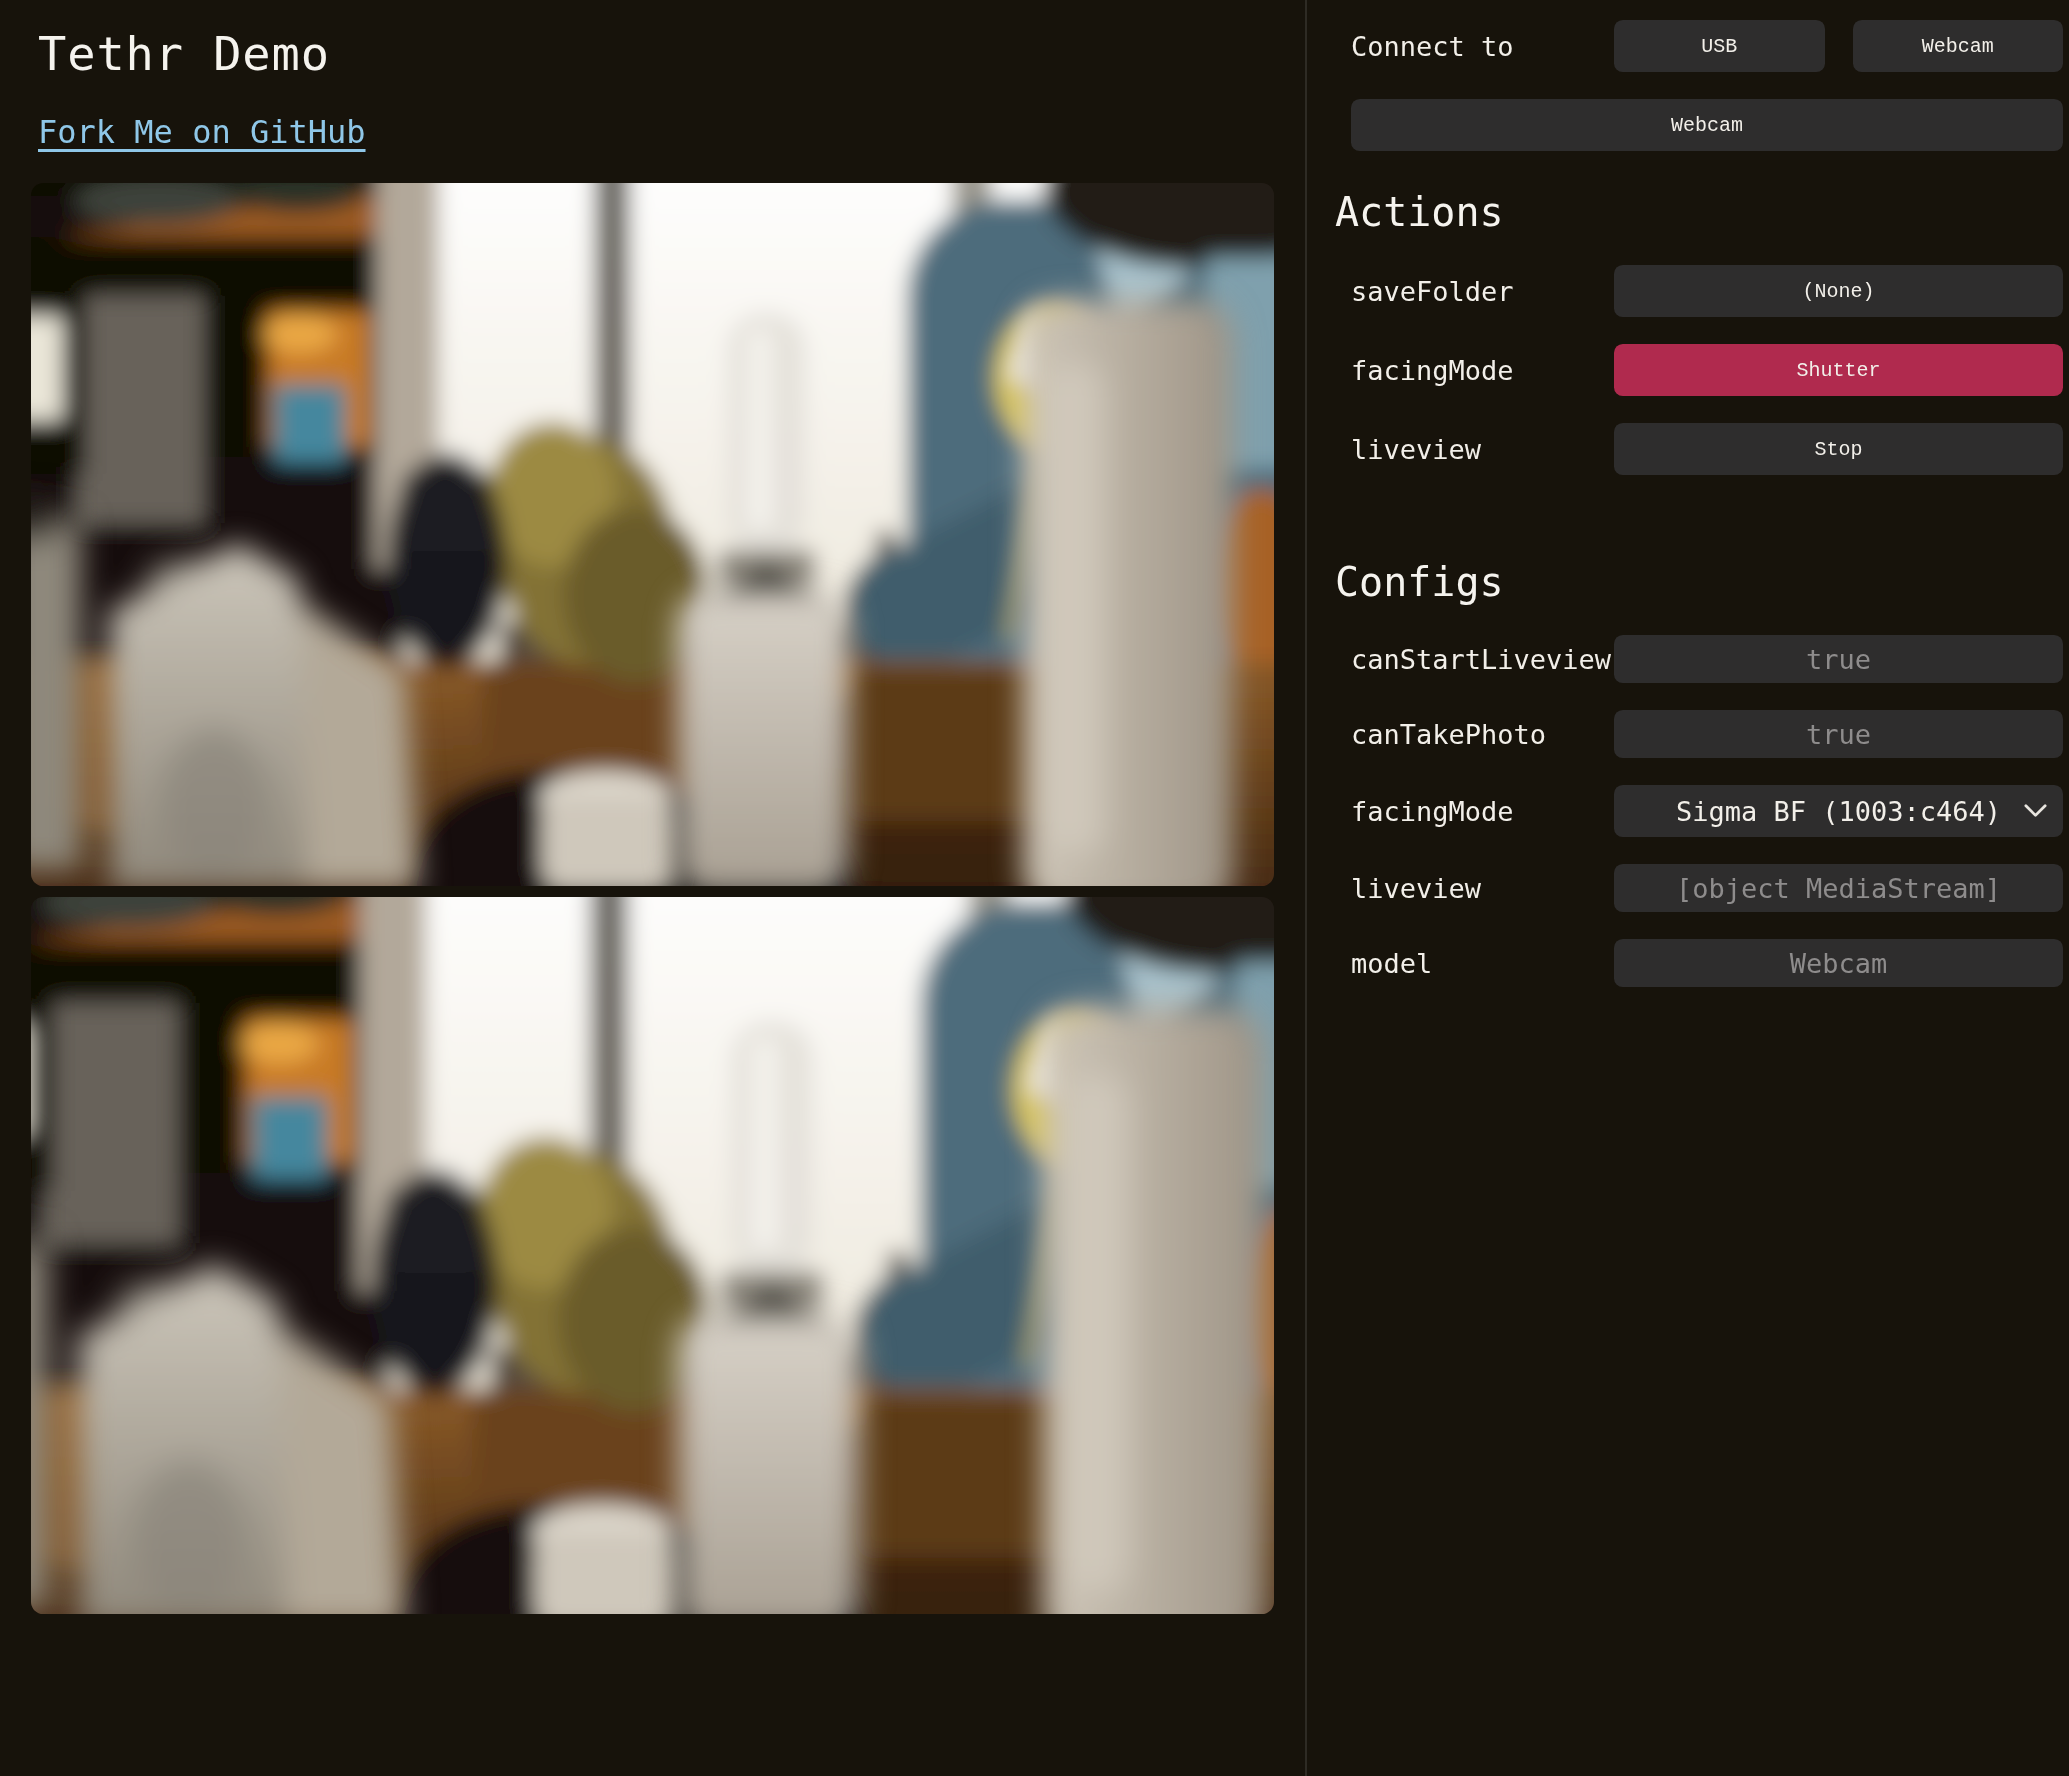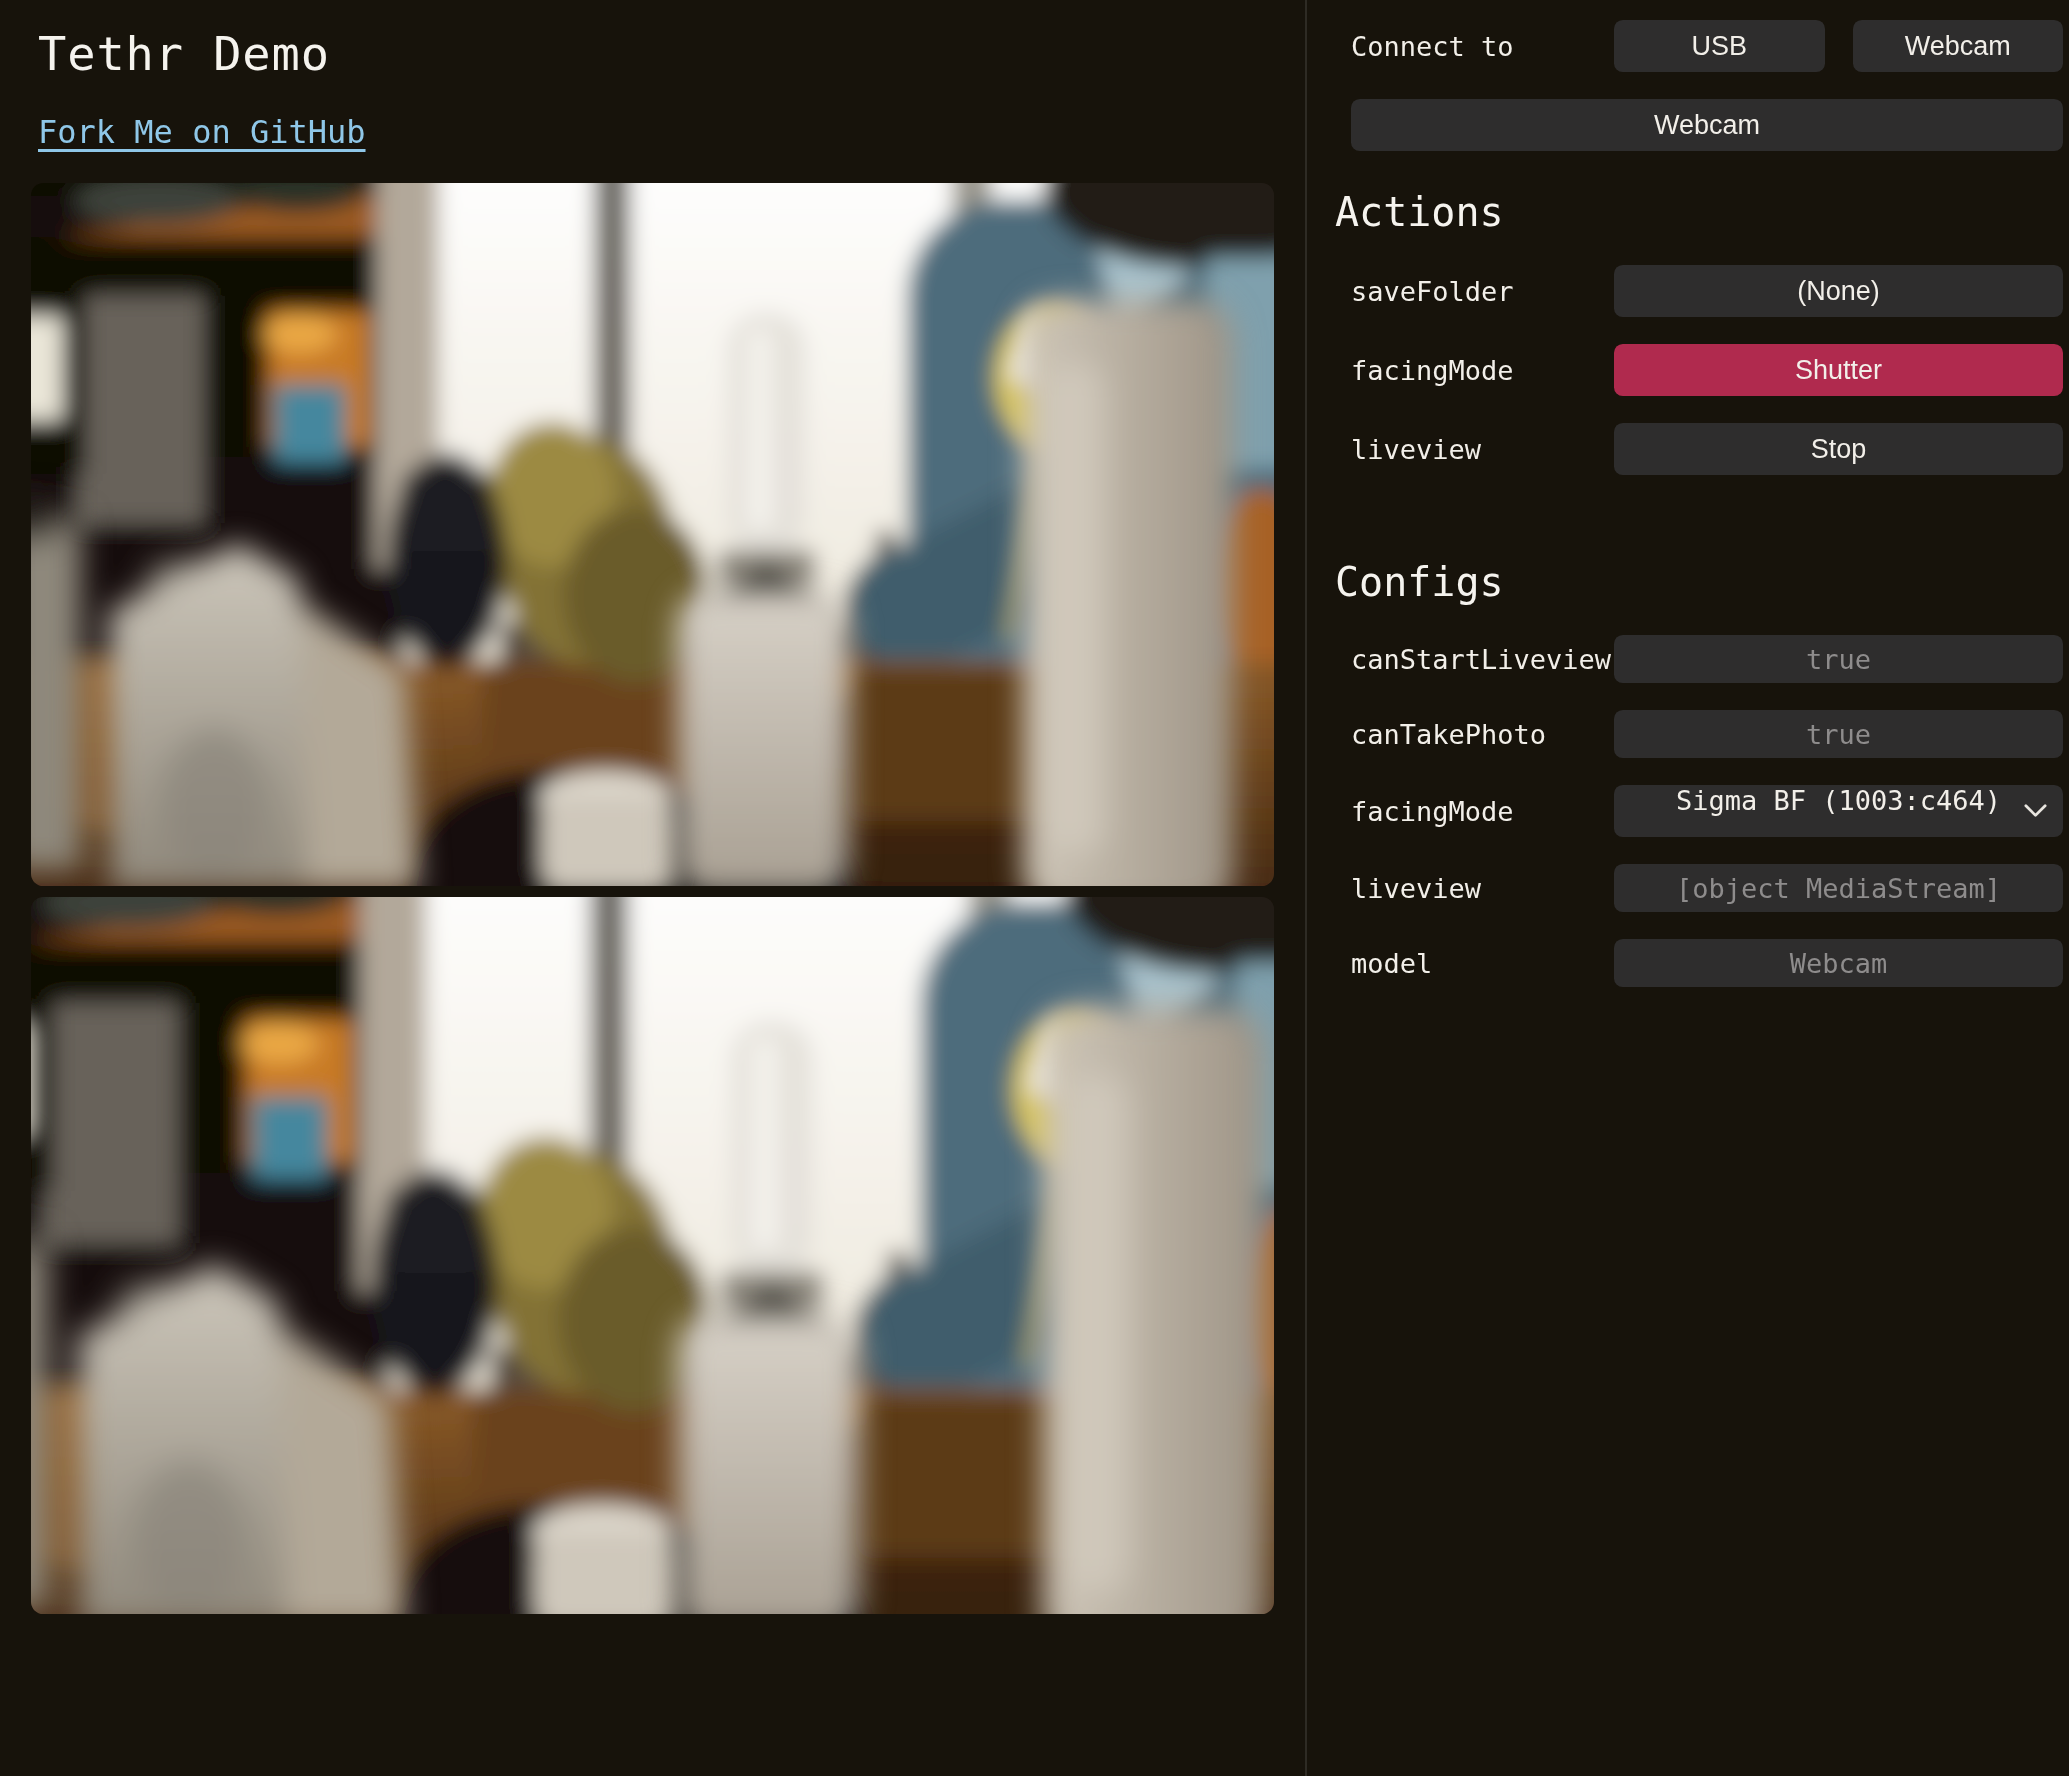--- a/index.html
+++ b/index.html
@@ -38,30 +38,30 @@
     padding:20px 7px 0 28px;
   }
   .panel-row { display:flex; align-items:center; margin-bottom:27px;margin-left:16px; }
   .row-label { width:263px; flex:none; font-size:27px; color:#f2efe9; }
   .control { flex:1; display:flex; min-width:0; }
   .duo { flex:1; display:flex; gap:28px; }
   .btn {
     display:flex; align-items:center; justify-content:center;
     height:52px; flex:1; border:none; border-radius:8.8px;
     background:#2e2d2d; color:#f2efe9;
-    font-size:27px; font-family:Liberation Sans, sans-serif; cursor:pointer; padding:0 8.8px;
+    font-size:20px; font-family:Liberation Mono, monospace; cursor:pointer; padding:0 8.8px;
   }
   .btn.primary { background:#b02a4e; }
   .field {
     display:flex; align-items:center; justify-content:center;
     height:48px; flex:1; border-radius:8.8px;
     background:#2e2d2d; color:#8e8c8c; font-size:27px; padding:0 8.8px;
   }
   .select {
-    position:relative; display:flex; align-items:flex-start; justify-content:center;
+    position:relative; display:flex; align-items:center; justify-content:center;
     height:52px; flex:1; border-radius:8.8px;
     background:#2e2d2d; color:#f2efe9; font-size:27px; cursor:pointer; padding:0 42px;
   }
   .select .chev { position:absolute; right:16px; top:50%; transform:translateY(-50%); }
   .section-heading {
     font-size:40px; font-weight:500; color:#f5f3ee;
     margin:0 0 30px 0;
   }
   .heading-actions { margin-top:38px; }
   .heading-configs { margin-top:84px; }

